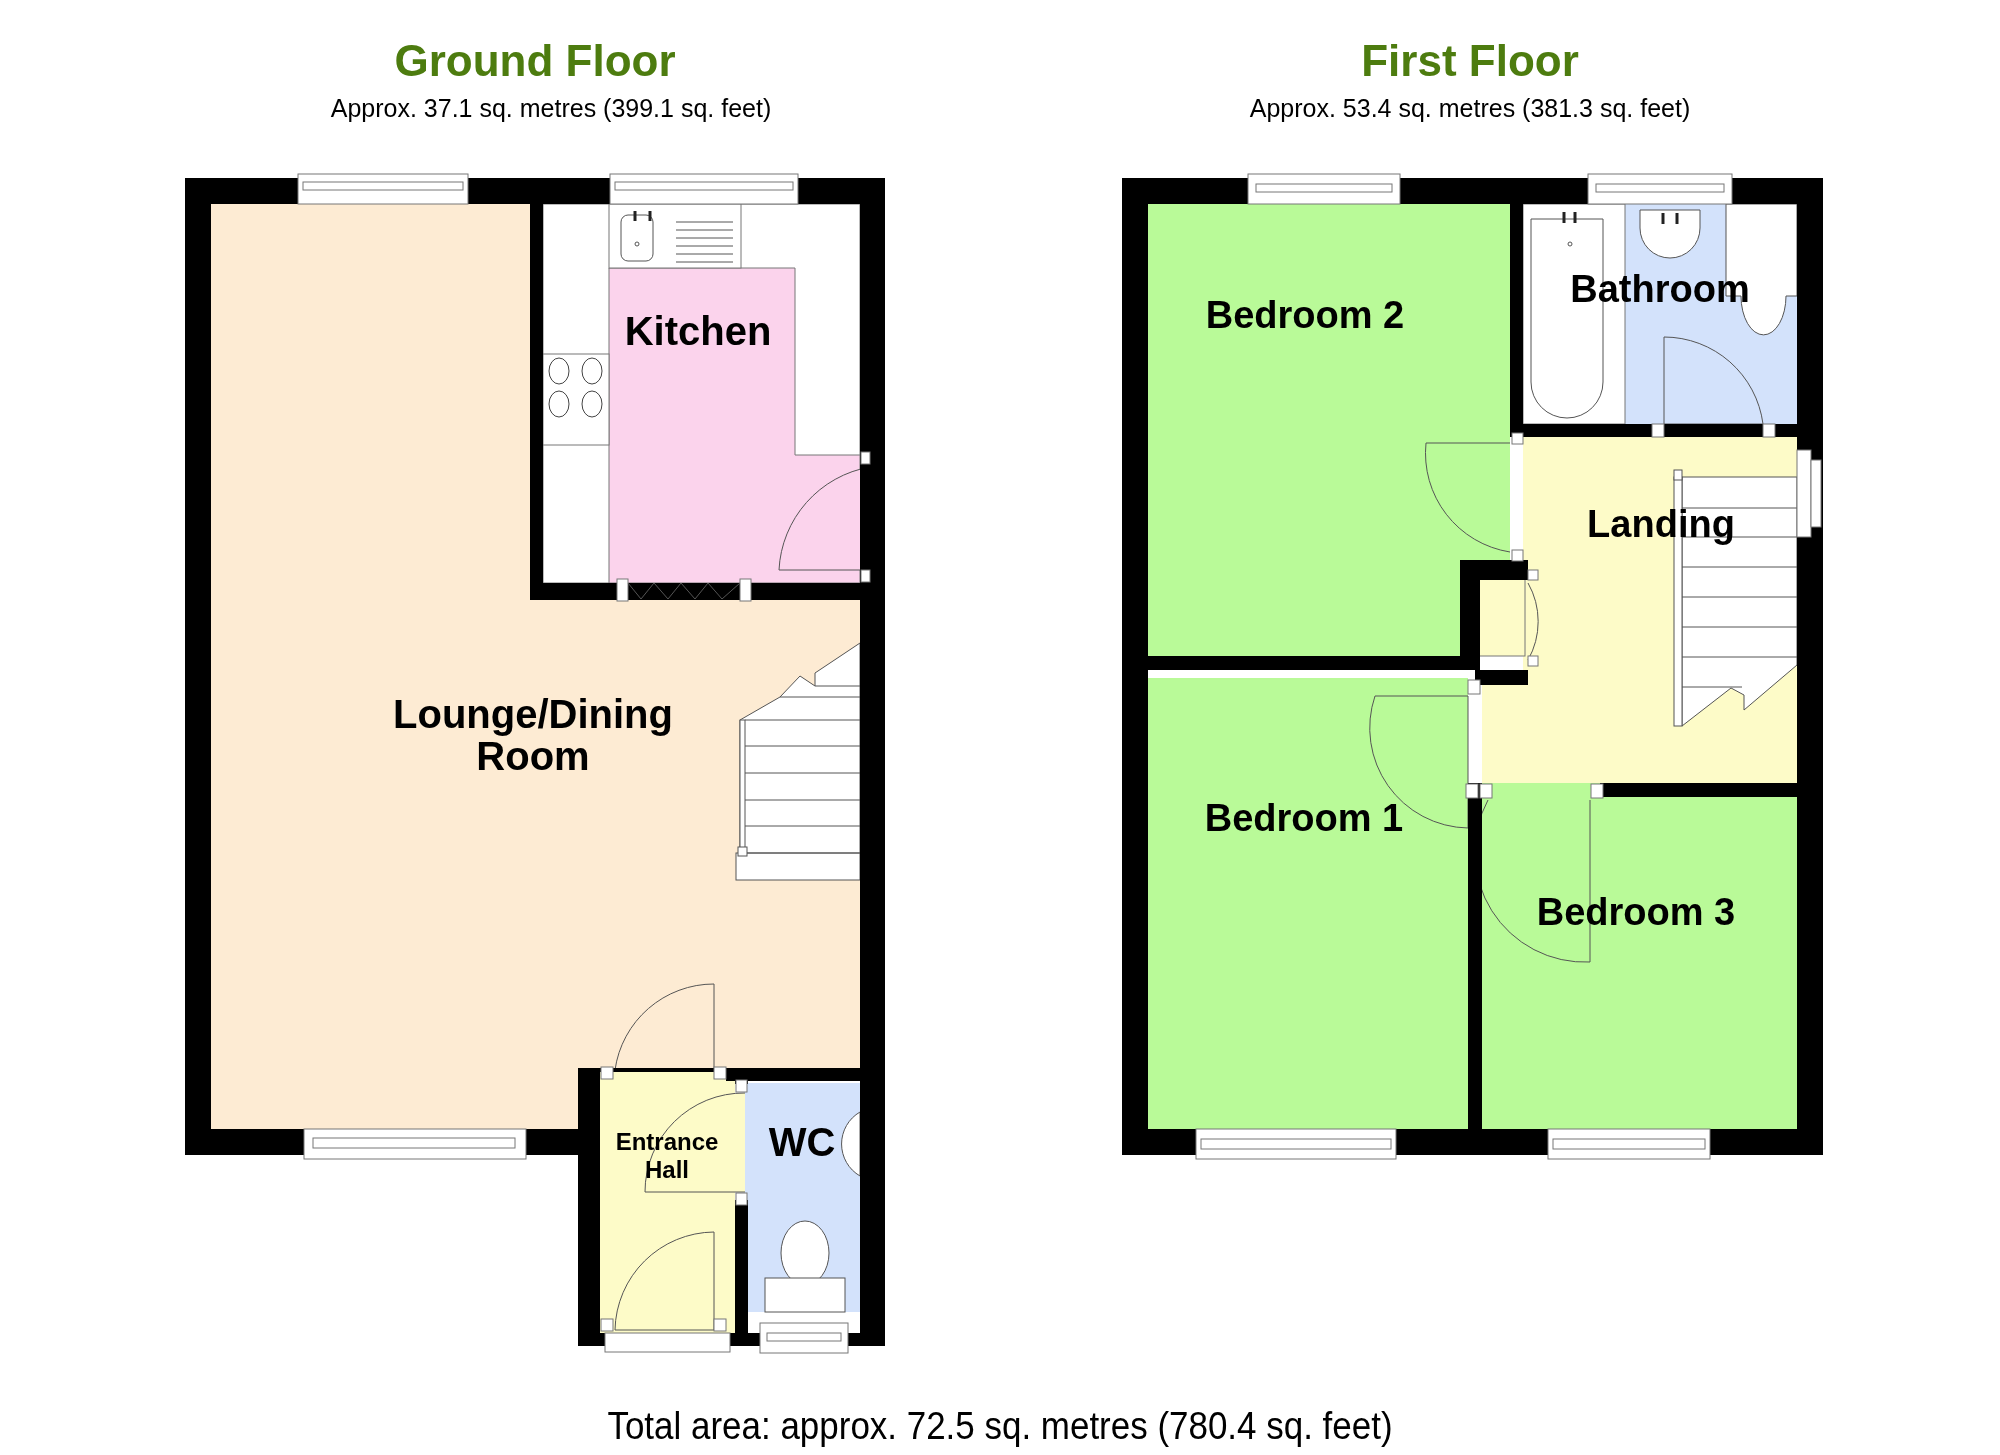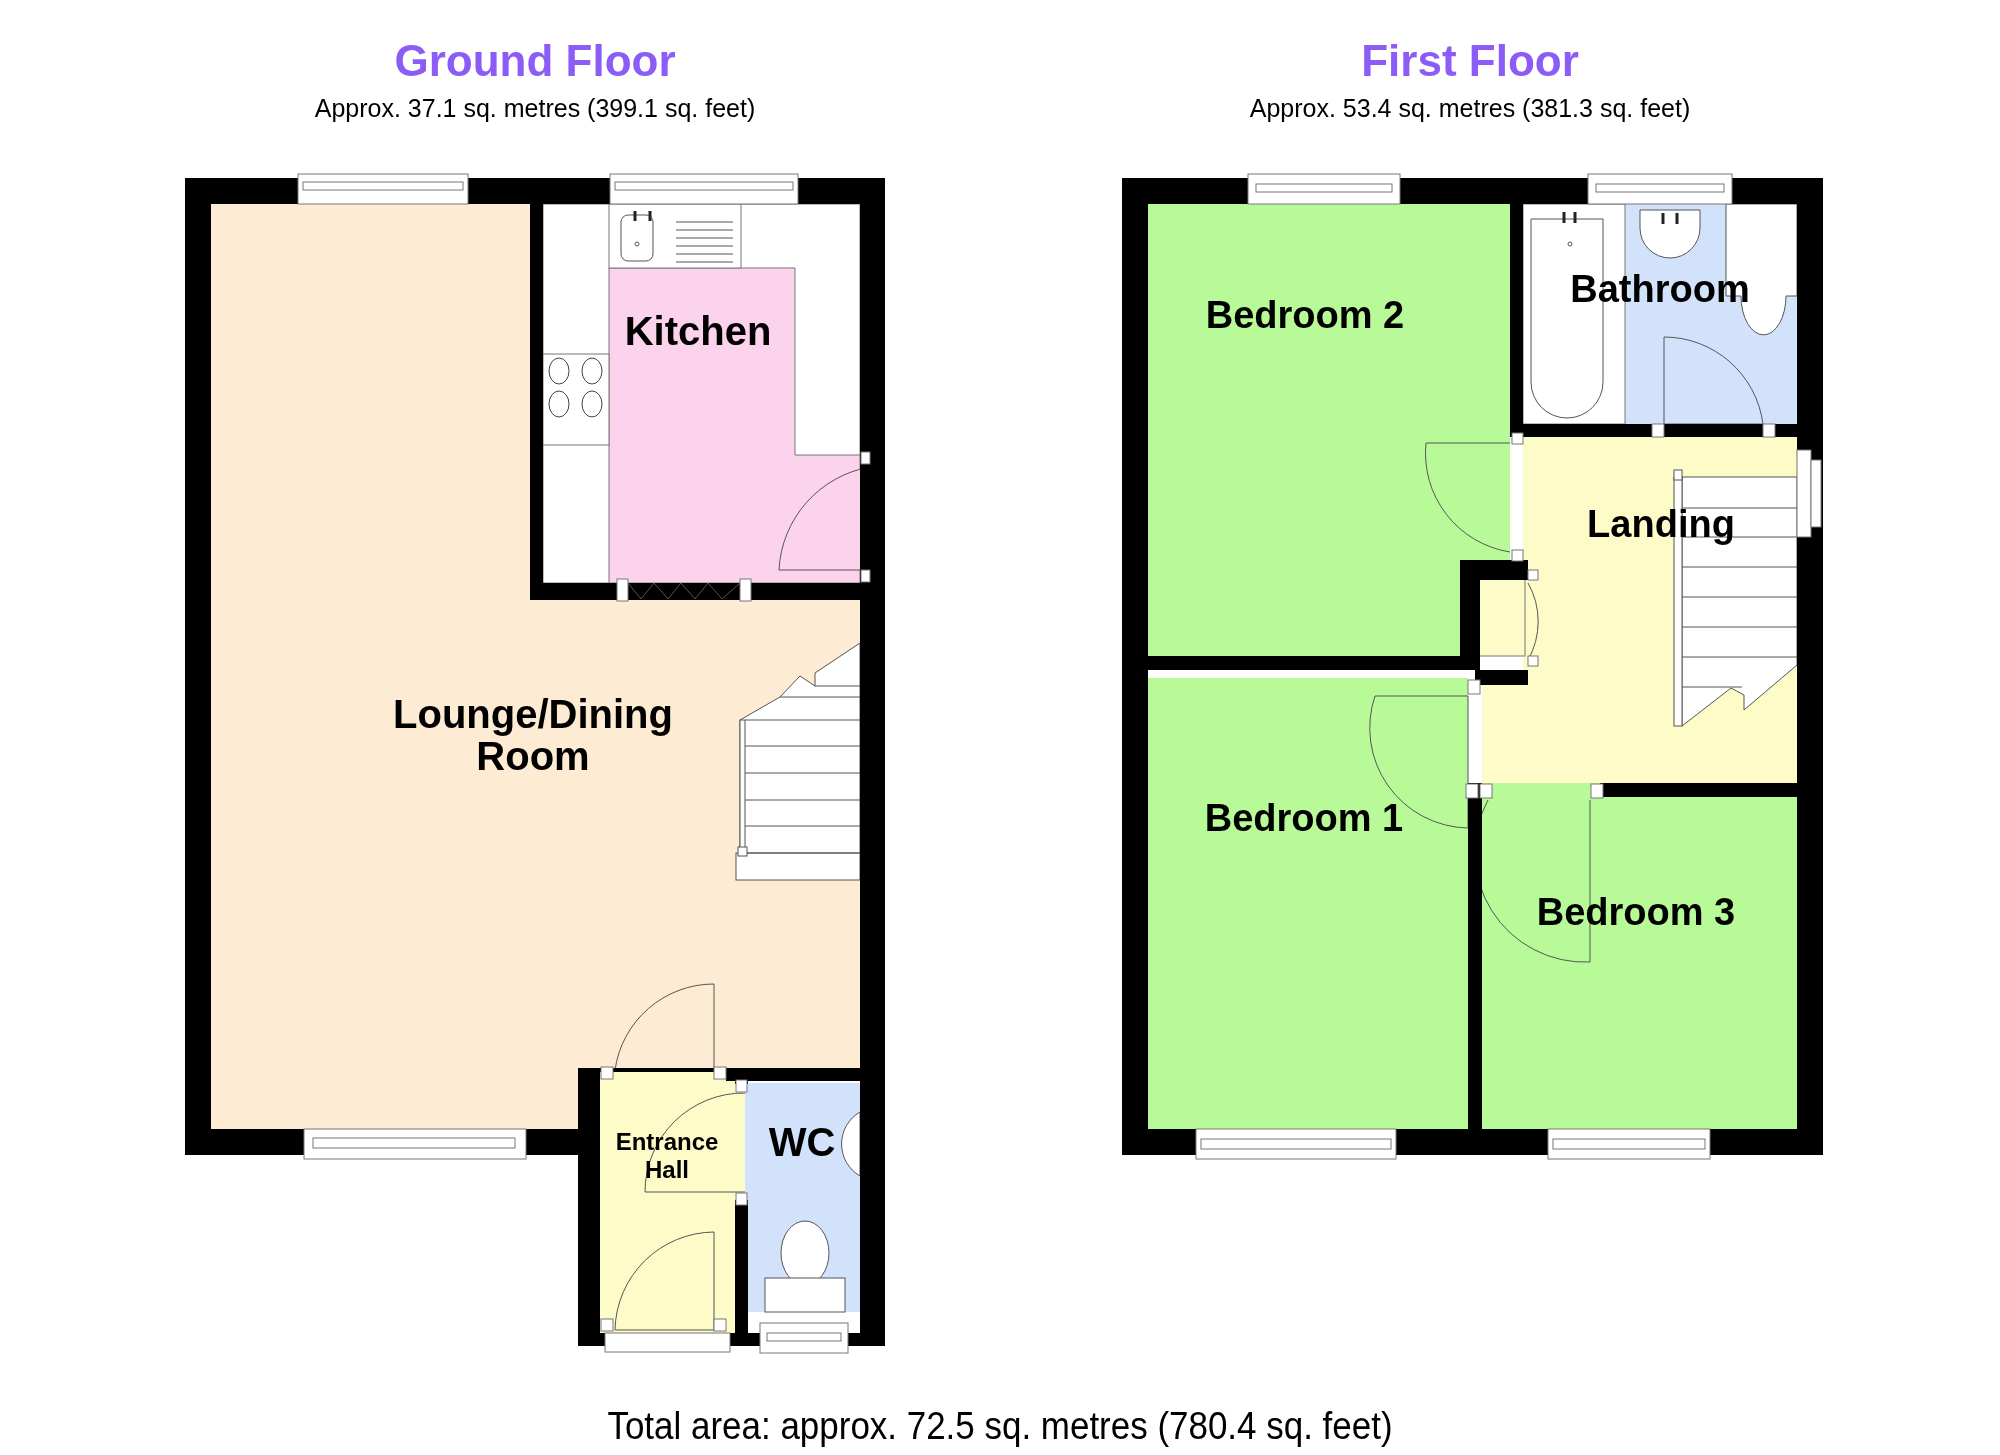--- a/index.html
+++ b/index.html
@@ -1,27 +1,27 @@
 <!DOCTYPE html>
 <html><head>
 <meta charset="utf-8">
 <style>
   html, body { margin: 0; padding: 0; background: #ffffff; }
   body { width: 2000px; height: 1455px; position: relative; overflow: hidden; font-family: "Liberation Sans", sans-serif; }
-  .title { position: absolute; text-align: center; font-weight: bold; font-size: 44px; color: #8b5cf6; }
+  .title { position: absolute; text-align: center; font-weight: bold; font-size: 44px; color: #4d7c0f; }
   .subtitle { position: absolute; text-align: center; font-size: 25px; color: #000; }
   .total { position: absolute; left: 0; width: 2000px; top: 1405px; text-align: center; font-size: 38px; color: #000; transform: scaleX(0.92); }
   svg { position: absolute; left: 0; top: 0; }
   .room-label { font-family: "Liberation Sans", sans-serif; font-weight: bold; fill: #000; }
 </style>
 </head>
 <body>
 
 <div class="title" style="left:235px; width:600px; top:36px;">Ground Floor</div>
-<div class="subtitle" style="left:235px; width:600px; top:94px;">Approx. 37.1 sq. metres (399.1 sq. feet)</div>
+<div class="subtitle" style="left:251px; width:600px; top:94px;">Approx. 37.1 sq. metres (399.1 sq. feet)</div>
 <div class="title" style="left:1170px; width:600px; top:36px;">First Floor</div>
 <div class="subtitle" style="left:1170px; width:600px; top:94px;">Approx. 53.4 sq. metres (381.3 sq. feet)</div>
 
 <svg width="2000" height="1455" viewBox="0 0 2000 1455">
 
   <g>
 
     <path d="M211,204 L530,204 L530,600 L860,600 L860,1072 L735,1072 L735,1068 L600,1068 L600,1129 L211,1129 Z" fill="#fdebd3"></path>
 
     <rect x="543" y="204" width="317" height="379" fill="#ffffff" stroke="#777" stroke-width="1"></rect>

